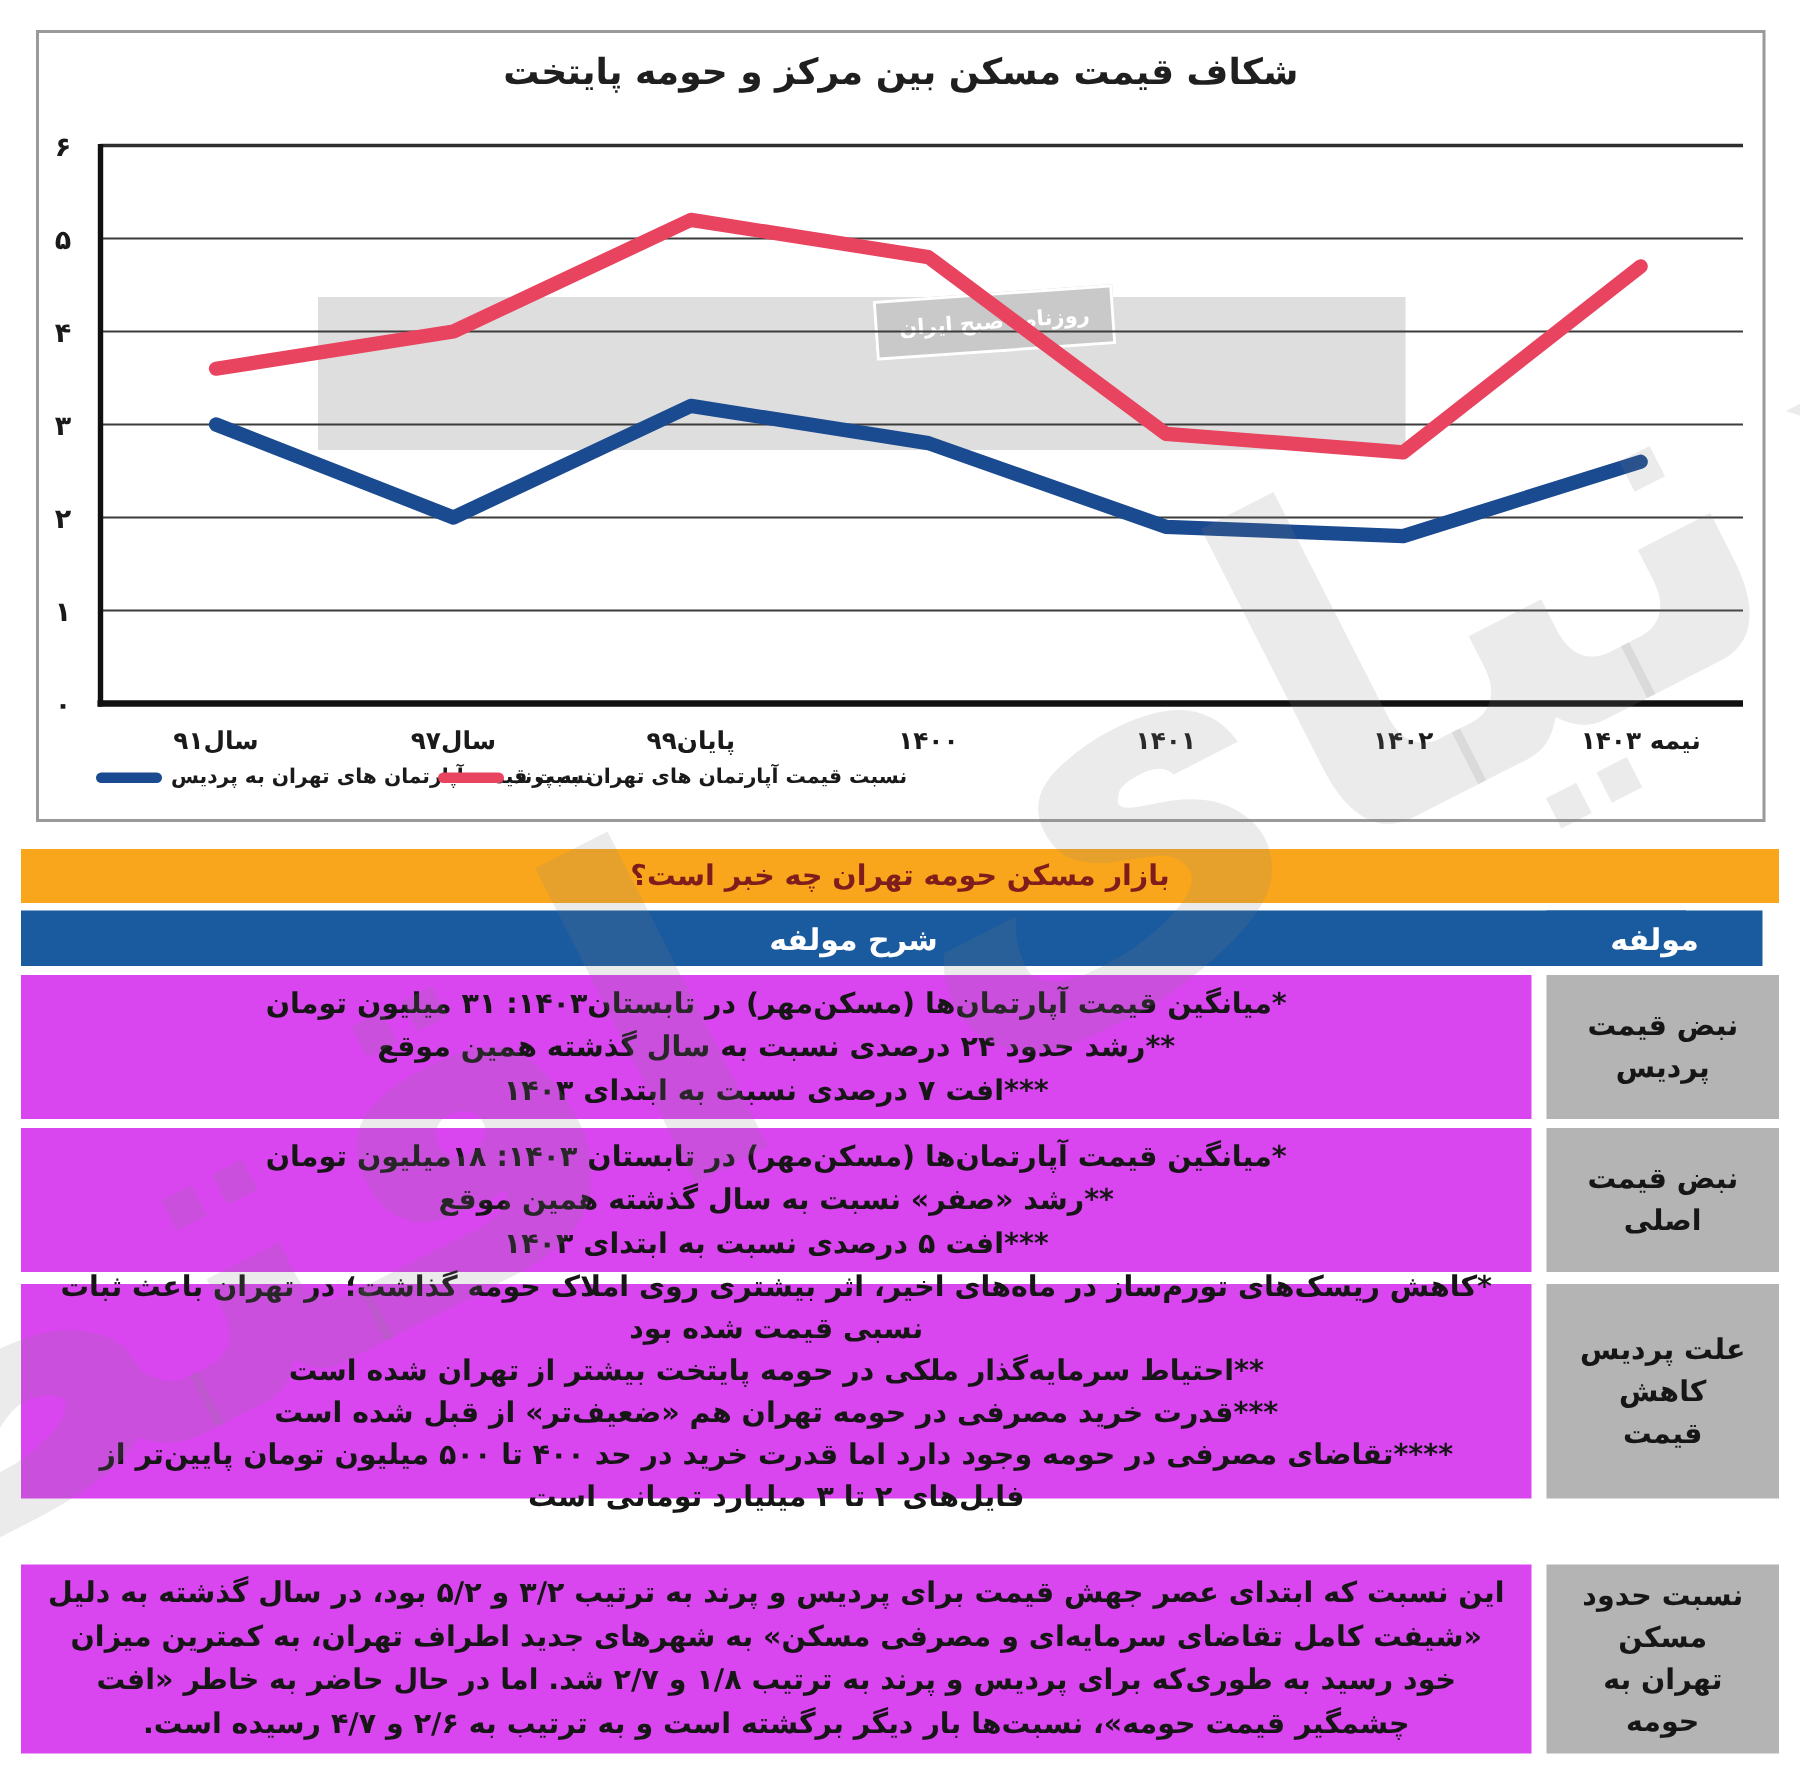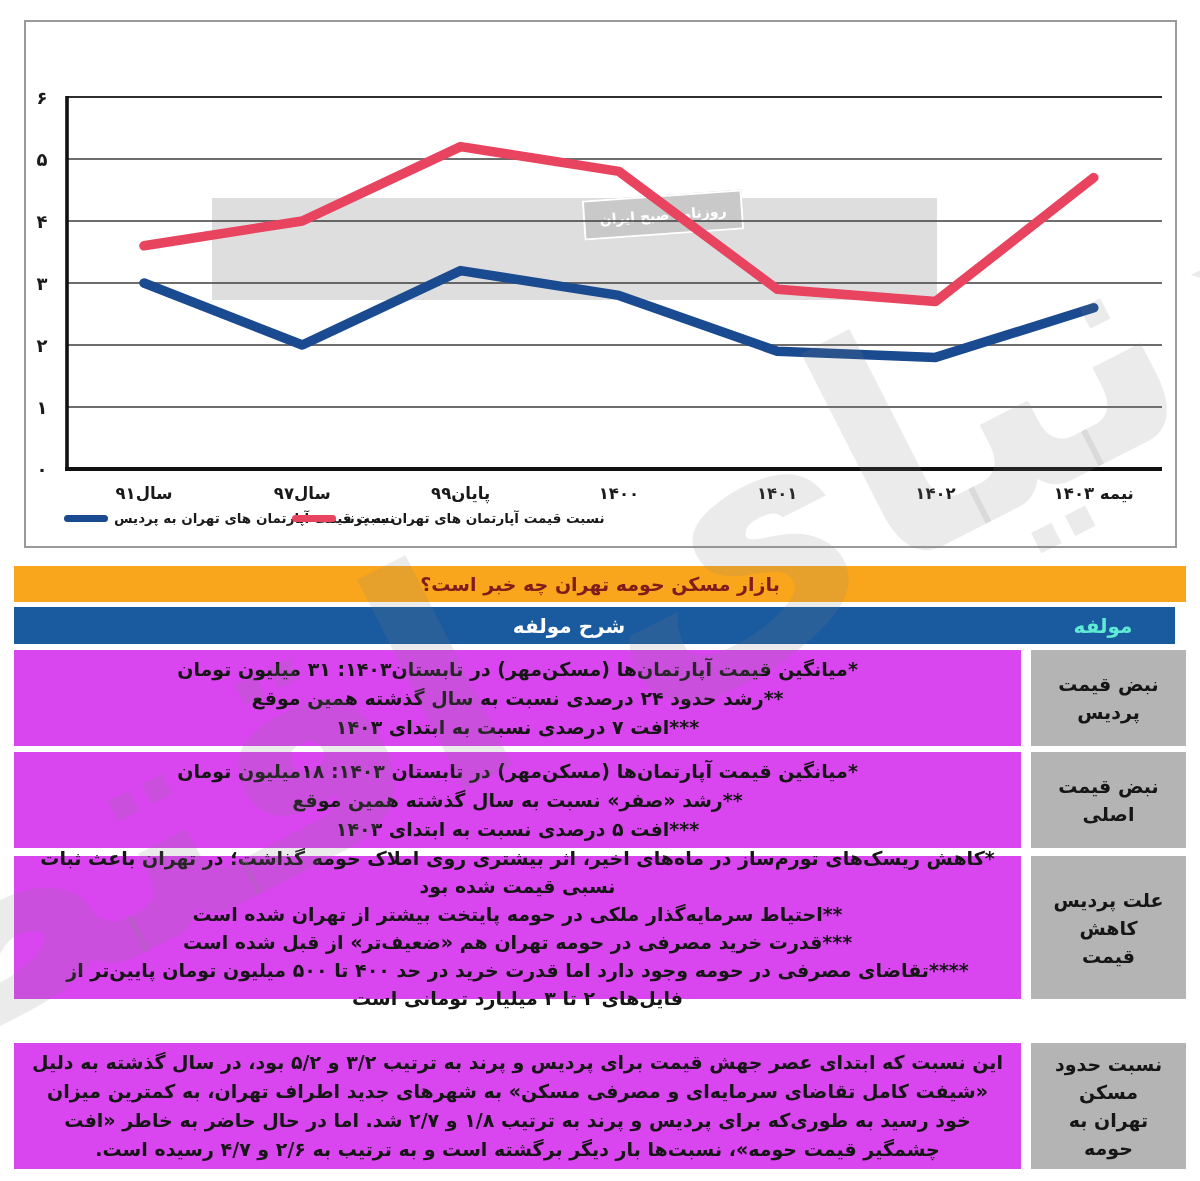--- a/index.html
+++ b/index.html
@@ -30,37 +30,38 @@
                  direction:rtl;line-height:1;}
 
   
   .tbl-title{left:14px;top:566px;width:1172px;height:36px;background:#f9a61c;
              display:flex;align-items:center;justify-content:center;
              font-size:19px;font-weight:bold;color:#7f1d1d;direction:rtl;z-index:2;}
   .hdr-desc{left:14px;top:607px;width:1110px;height:37px;background:#1a5a9e;
             display:flex;align-items:center;justify-content:center;color:#fff;
             font-size:20px;font-weight:bold;direction:rtl;z-index:2;}
   .hdr-name{left:1031px;top:607px;width:144px;height:37px;background:#1a5a9e;
-            display:flex;align-items:center;justify-content:center;color:#5eead4;
+            display:flex;align-items:center;justify-content:center;color:#ffffff;
             font-size:20px;font-weight:bold;direction:rtl;z-index:2;}
   .cell-desc{left:14px;width:1007px;background:#d946ef;display:flex;align-items:center;
              justify-content:center;direction:rtl;text-align:center;font-size:19px;
              font-weight:bold;color:#161616;line-height:29px;white-space:pre-line;
              padding:0 18px;box-sizing:border-box;z-index:2;}
   .cell-name{left:1031px;width:155px;background:#b4b4b4;display:flex;align-items:center;
              justify-content:center;direction:rtl;text-align:center;font-size:19px;
              font-weight:bold;color:#161616;line-height:28px;padding:0 21px;
              box-sizing:border-box;z-index:2;}
   .r1{top:650px;height:96px;} .r2{top:752px;height:96px;}
   .r3{top:856px;height:143px;line-height:28px;} .r4{top:1043px;height:126px;}
 </style>
 </head>
 <body>
 
 <div class="abs chart-card">
+  <div class="abs chart-title">شکاف قیمت مسکن بین مرکز و حومه پایتخت</div>
 
   <div class="abs wm-band"></div>
   <div class="abs wm-press-box">
     <span>روزنامه صبح ایران</span>
   </div>
 
   <svg id="chart-svg" class="abs chart-svg" width="1153" height="528" viewBox="0 0 1153 528">
     <g id="plot-grid">
         <line x1="41" y1="385" x2="1136" y2="385" stroke="#3c3c3c" stroke-width="1.4"></line>
         <line x1="41" y1="323" x2="1136" y2="323" stroke="#3c3c3c" stroke-width="1.4"></line>

